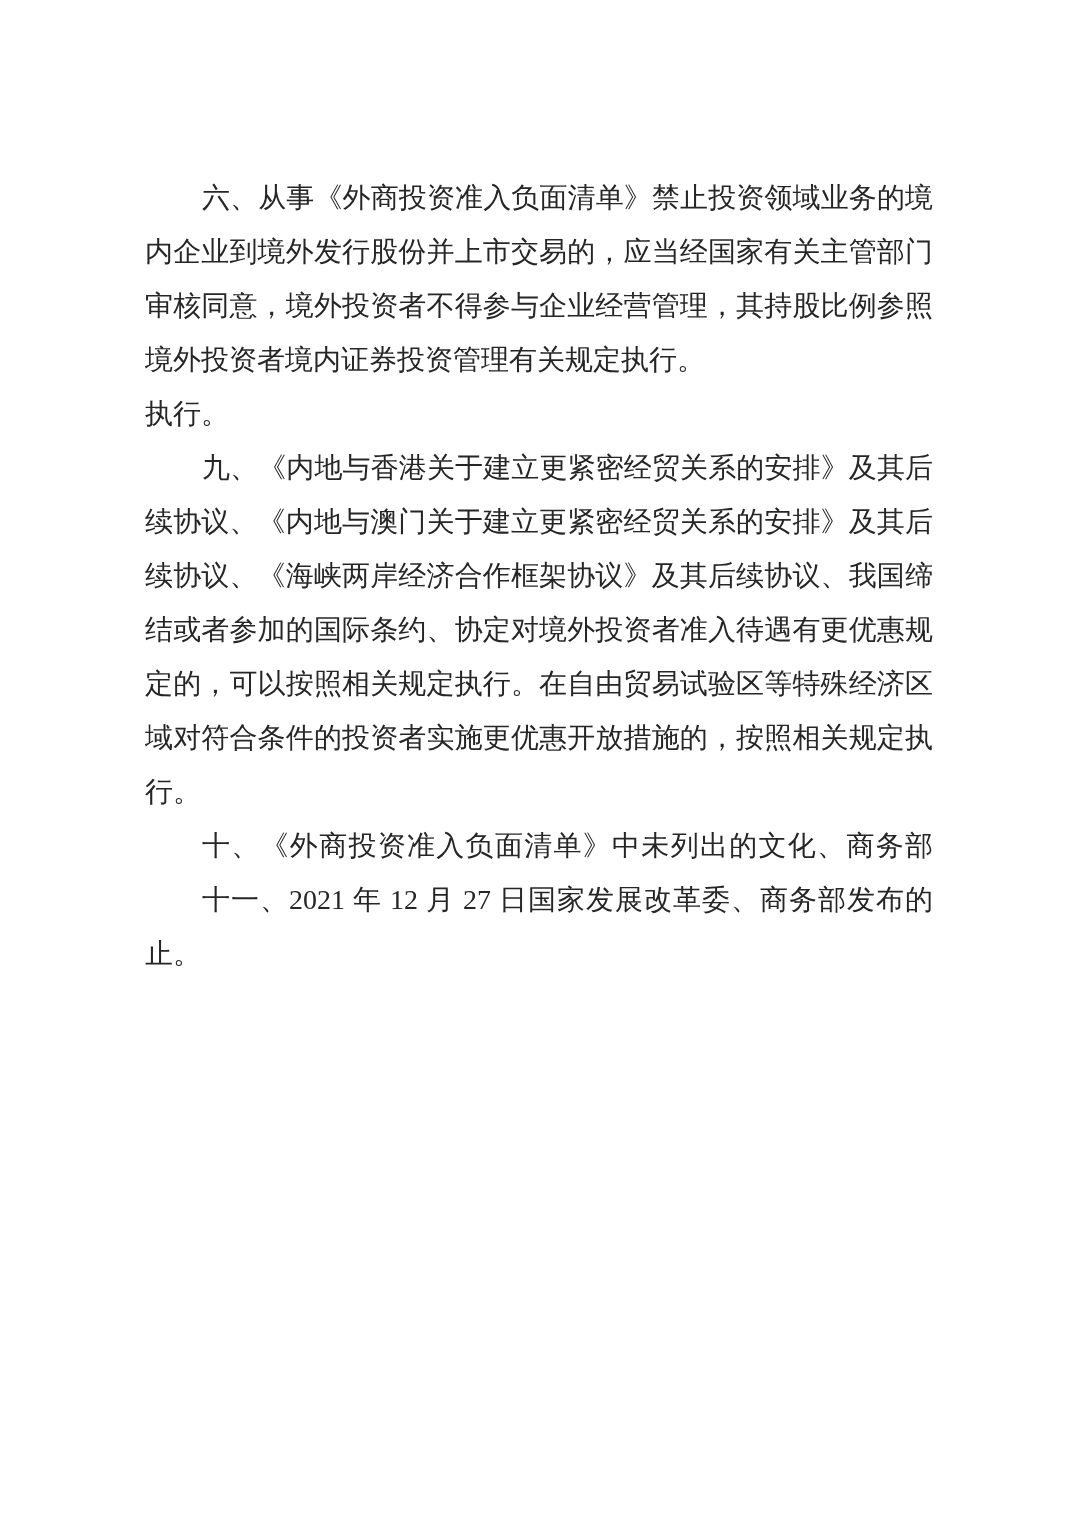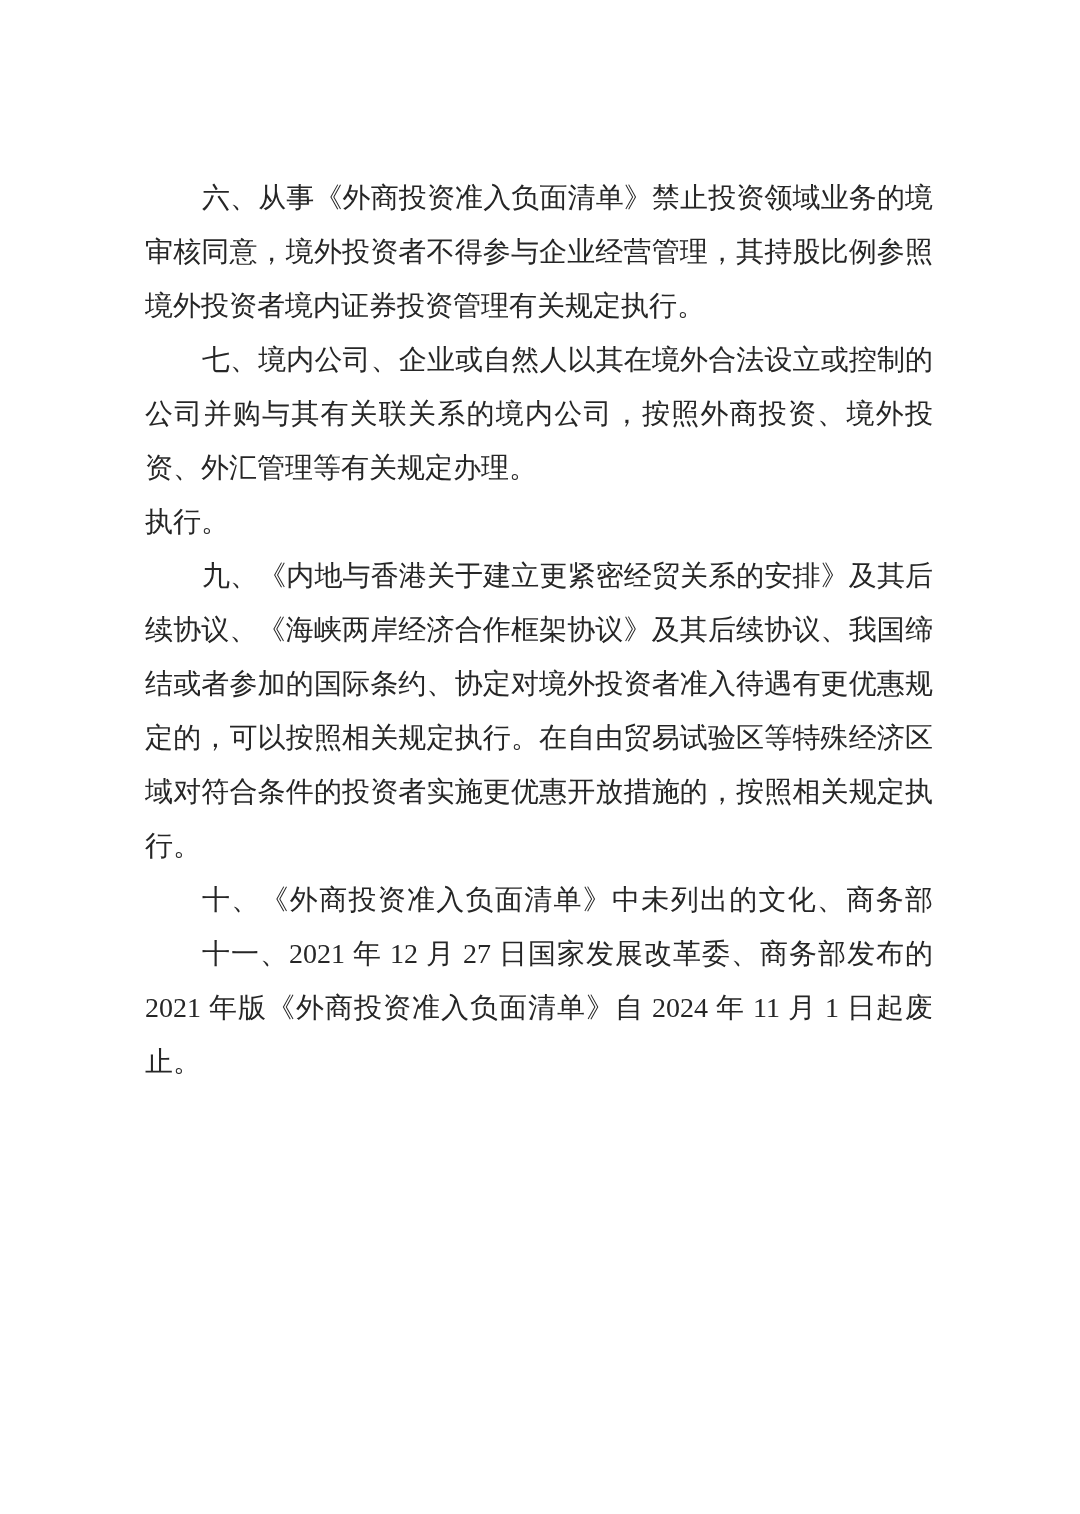--- a/index.html
+++ b/index.html
@@ -46,41 +46,37 @@
     text-align-last: left;
   }
 </style>
 </head>
 <body>
 
 <div class="page">
   <div class="doc-body">
       <div class="paragraph">
         <div class="text-line first-line">六、从事《外商投资准入负面清单》禁止投资领域业务的境</div>
+        <div class="text-line">内企业到境外发行股份并上市交易的，应当经国家有关主管部门</div>
         <div class="text-line">审核同意，境外投资者不得参与企业经营管理，其持股比例参照</div>
         <div class="text-line last-line">境外投资者境内证券投资管理有关规定执行。</div>
-      </div>
-      <div class="paragraph">
-        <div class="text-line first-line">七、境内公司、企业或自然人以其在境外合法设立或控制的</div>
-        <div class="text-line">公司并购与其有关联关系的境内公司，按照外商投资、境外投</div>
-        <div class="text-line last-line">资、外汇管理等有关规定办理。</div>
       </div>
       <div class="paragraph">
         <div class="text-line last-line">执行。</div>
       </div>
       <div class="paragraph">
         <div class="text-line first-line">九、《内地与香港关于建立更紧密经贸关系的安排》及其后</div>
+        <div class="text-line">续协议、《内地与澳门关于建立更紧密经贸关系的安排》及其后</div>
         <div class="text-line">续协议、《海峡两岸经济合作框架协议》及其后续协议、我国缔</div>
         <div class="text-line">结或者参加的国际条约、协定对境外投资者准入待遇有更优惠规</div>
         <div class="text-line">定的，可以按照相关规定执行。在自由贸易试验区等特殊经济区</div>
         <div class="text-line">域对符合条件的投资者实施更优惠开放措施的，按照相关规定执</div>
         <div class="text-line last-line">行。</div>
       </div>
       <div class="paragraph">
         <div class="text-line first-line">十、《外商投资准入负面清单》中未列出的文化、商务部</div>
       </div>
       <div class="paragraph">
         <div class="text-line first-line">十一、2021 年 12 月 27 日国家发展改革委、商务部发布的</div>
-        <div class="text-line">2021 年版《外商投资准入负面清单》自 2024 年 11 月 1 日起废</div>
         <div class="text-line last-line">止。</div>
       </div>
     </div>
 </div>
 
 </body></html>

